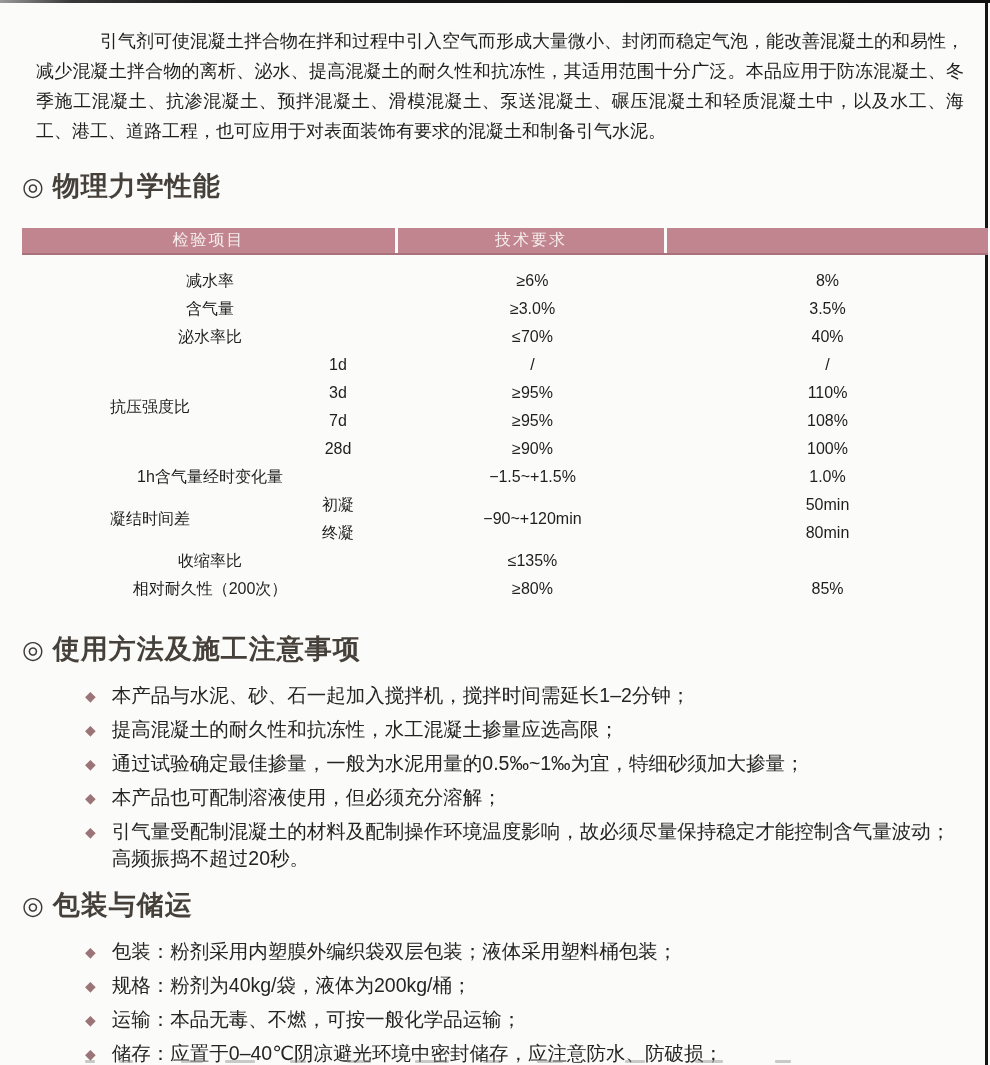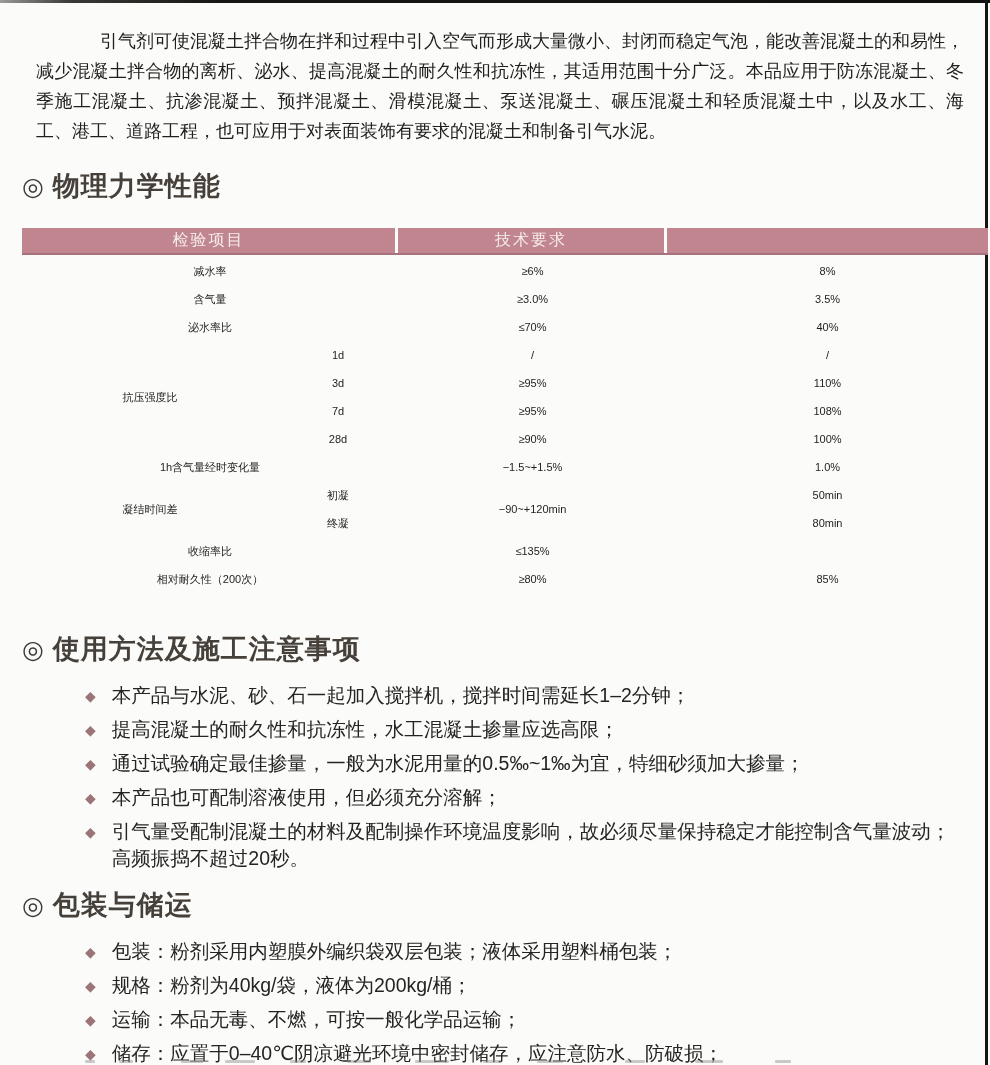--- a/index.html
+++ b/index.html
@@ -55,22 +55,22 @@
   }
   .th {
     display:flex; align-items:center; justify-content:center;
     color:#f6ecec; font-size:16px; letter-spacing:2px;
   }
   .th.divided { border-right:3px solid #fcfcfb; }
   .tbody {
     display:grid;
     grid-template-columns:256px 120px 269px 321px;
     grid-auto-rows:28px;
-    padding-top:2px;
-    font-size:11px; color:#1e1e1e;
+    padding-top:12px;
+    font-size:16px; color:#1e1e1e;
   }
   .cell { display:flex; align-items:center; justify-content:center; }
   .c-item  { grid-column:1 / 3; }
   .c-group { grid-column:1;font-family:Liberation Serif, serif; }
   .c-sub   { grid-column:2; }
   .c-req   { grid-column:3; }
   .c-res   { grid-column:4; }
 
   
   .bullet-list {

